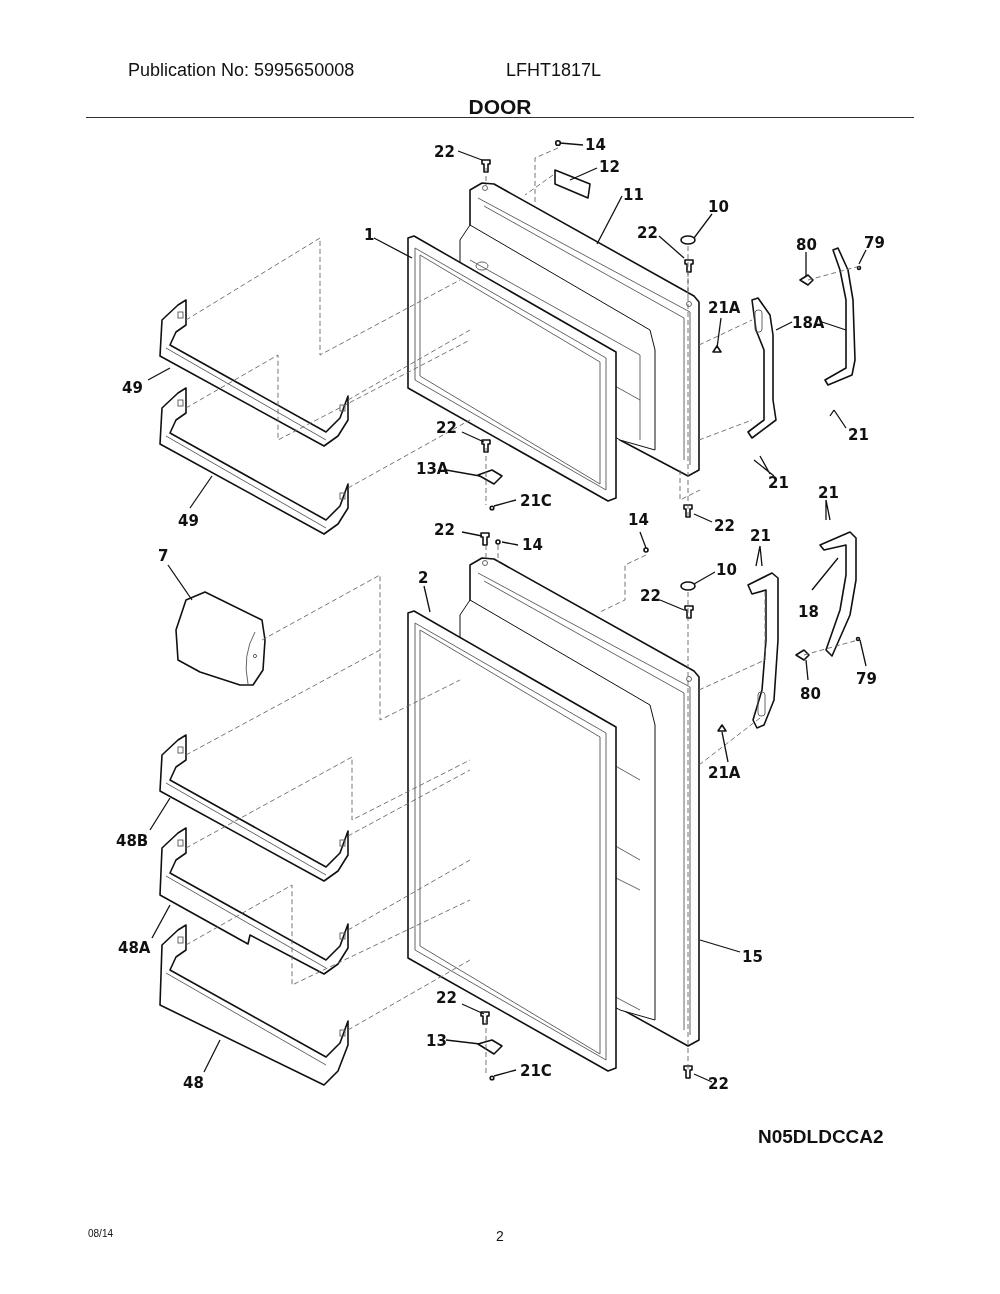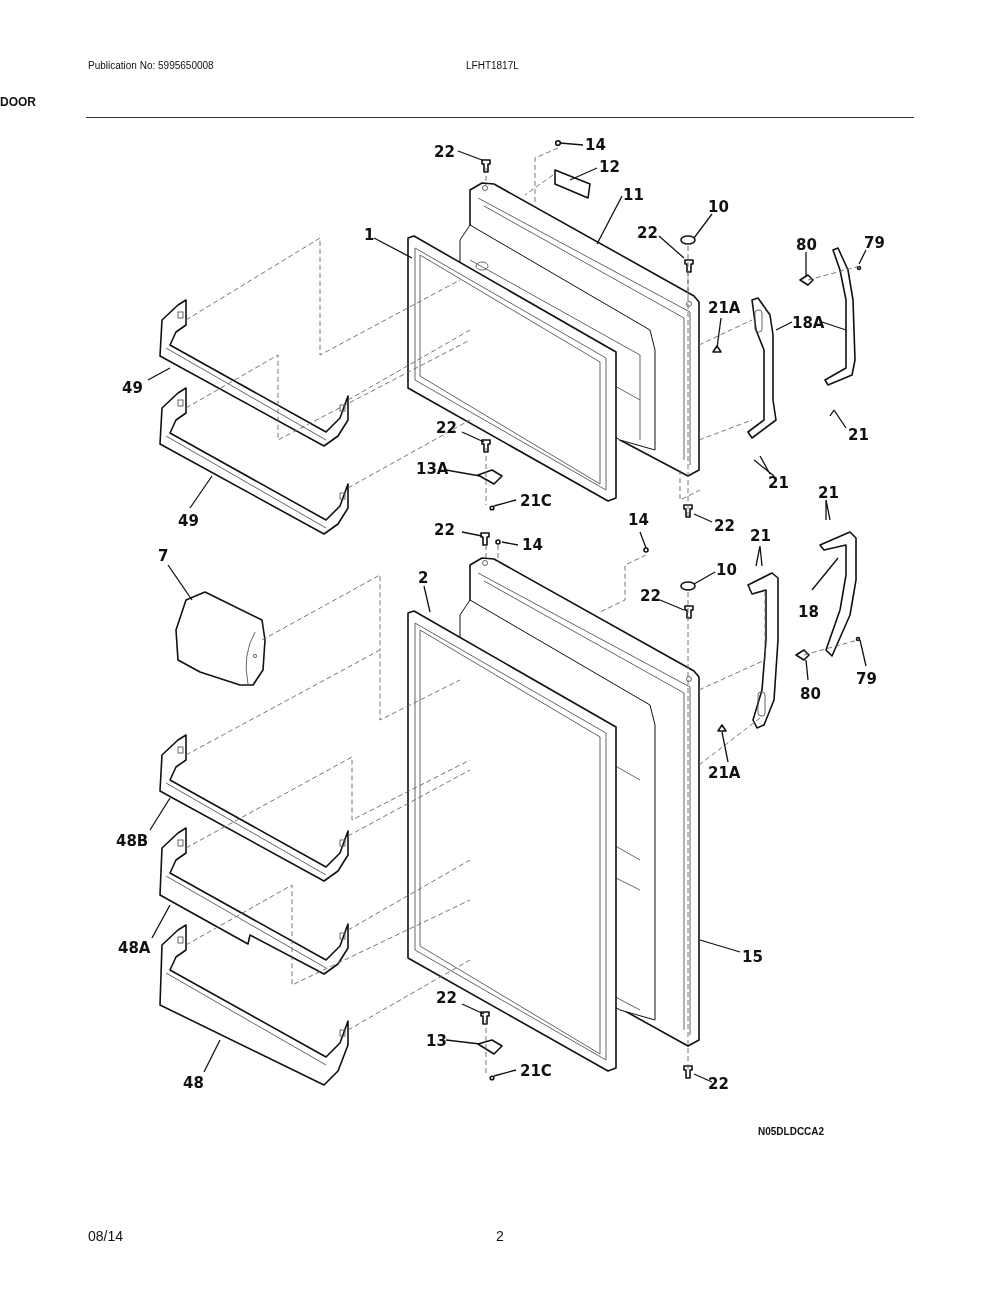--- a/index.html
+++ b/index.html
@@ -1,24 +1,24 @@
 <!DOCTYPE html>
 <html><head>
 <meta charset="utf-8">
 <style>
   html, body { margin: 0; padding: 0; background: #ffffff; }
   body { width: 1000px; height: 1294px; position: relative; overflow: hidden; font-family: "Liberation Sans", sans-serif; color: #111; }
-  .hdr { position: absolute; font-size: 10px; top: 60px; }
+  .hdr { position: absolute; font-size: 18px; top: 60px; margin-left: 40px; }
   #pub { left: 88px; }
   #model { left: 466px; }
-  #title { position: absolute; top: 95px; left: 0; width: 1000px; text-align: left; font-weight: bold; font-size: 12px; }
+  #title { position: absolute; top: 95px; left: 0; width: 1000px; text-align: center; font-weight: bold; font-size: 21px; }
   #rule { position: absolute; top: 117px; left: 86px; width: 828px; height: 0; border-top: 1.3px solid #333; }
   #diagram { position: absolute; left: 0; top: 0; width: 1000px; height: 1294px; }
-  #code { position: absolute; top: 1126px; left: 758px; font-weight: bold; font-size: 10px; }
-  #date { position: absolute; top: 1228px; left: 88px; font-size: 14px; }
+  #code { position: absolute; top: 1126px; left: 758px; font-weight: bold; font-size: 19px; }
+  #date { position: absolute; top: 1228px; left: 88px; font-size: 10px; }
   #page { position: absolute; top: 1228px; left: 496px; font-size: 14px; }
   svg text.lbl { font-family: "DejaVu Sans", sans-serif; font-weight: bold; font-size: 15px; fill: #111; }
   .part { fill: #fff; stroke: #111; stroke-width: 1.6; stroke-linejoin: round; }
   .inner { fill: none; stroke: #555; stroke-width: 0.9; }
   .dash { fill: none; stroke: #666; stroke-width: 0.9; stroke-dasharray: 5 3; }
   .lead { fill: none; stroke: #111; stroke-width: 1.3; }
 </style>
 </head>
 <body>
 

